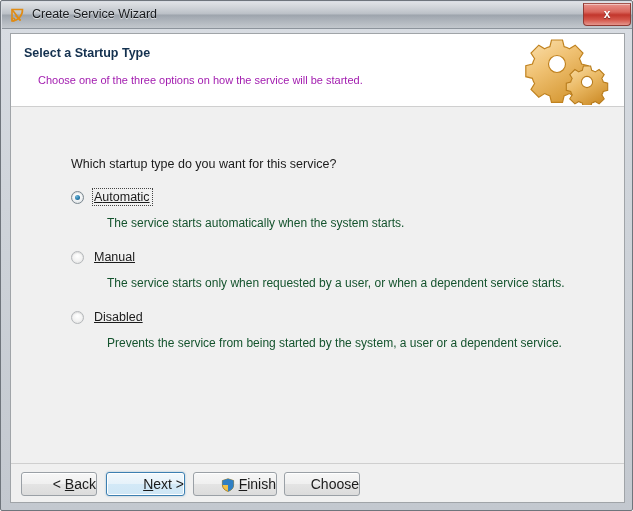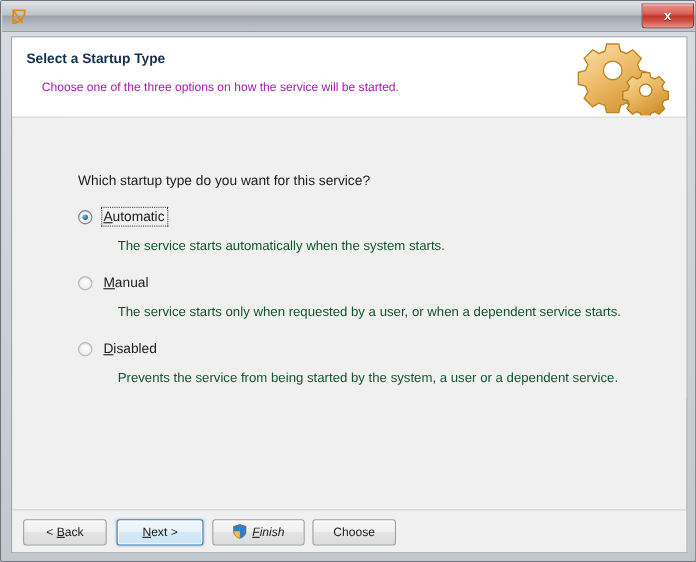--- a/index.html
+++ b/index.html
@@ -167,20 +167,21 @@
     border-radius: 50%;
     background: radial-gradient(circle at 35% 30%, #6fb4d8 0%, #2a7fae 55%, #134c73 100%);
   }
   .opt-label {
     position: absolute;
     left: 22px; top: 0px;
     font-size: 12.5px;
     color: #1b1b1b;
     white-space: nowrap;
     padding: 1px 2px 1px 1px;
+    text-decoration: underline;
   }
   .opt-label.focused {
     outline: 1px dotted #444;
     outline-offset: 0px;
   }
   .mnemonic { text-decoration: underline; }
   .opt-desc {
     position: absolute;
     left: 36px;
     font-size: 12px;
@@ -195,23 +196,23 @@
     width: 613px;
     height: 38px;
     background: #f0f0f0;
     border-top: 1px solid #cfcfcf;
   }
   .btn {
     position: absolute;
     top: 8px;
     height: 24px;
     box-sizing: border-box;
-    font-size: 11px;
+    font-size: 14px;
     color: #1b1b1b;
-    text-align: center;
+    text-align: right;
     line-height: 22px;
     border: 1px solid #9aa0a6;
     border-radius: 3px;
     background: linear-gradient(to bottom, #f7f7f7 0%, #f0f0f0 48%, #e4e4e4 50%, #dcdcdc 100%);
     box-shadow: inset 0 1px 0 #ffffff;
     cursor: default;
     white-space: nowrap;
   }
   .btn.default {
     border-color: #3c7fb1;
@@ -219,40 +220,41 @@
     box-shadow: inset 0 0 0 1px #ffffff, 0 0 2px rgba(60,127,177,0.5);
   }
   .btn .shield {
     display: inline-block;
     width: 14px; height: 14px;
     vertical-align: -3px;
     margin-right: 4px;
   }
   .btn-back  { left: 10px;  width: 76px; }
   .btn-next  { left: 95px;  width: 79px; }
-  .btn-finish{ left: 182px; width: 84px; font-style: italic; }
+  .btn-finish{ left: 182px; width: 84px; }
   .btn-cancel{ left: 273px; width: 76px; }
 </style>
 </head>
 <body>
 
 <div class="window">
 
   <div class="titlebar">
     <div class="titlebar-inner"></div>
 
     <span class="title-icon">
       <svg width="18" height="18" viewBox="0 0 18 18">
         <path d="M3 2.5 L13.5 2.5 A11 11 0 0 1 3 14 Z" fill="none" stroke="#e08b14" stroke-width="1.6"></path>
         <path d="M3 2.5 L11.5 13.5" stroke="#e08b14" stroke-width="1.6" fill="none"></path>
         <path d="M6.5 8.5 L11.5 13.5" stroke="#e08b14" stroke-width="1.4" fill="none"></path>
         <circle cx="4.3" cy="12.6" r="1.5" fill="none" stroke="#e08b14" stroke-width="1.3"></circle>
       </svg>
     </span>
 
+    <span class="title-text">Create Service Wizard</span>
 
     <div class="close-btn">x</div>
   </div>
 
   <div class="client">
 
     <div class="header">
       <div class="header-title">Select a Startup Type</div>
       <div class="header-sub">Choose one of the three options on how the service will be started.</div>
 

